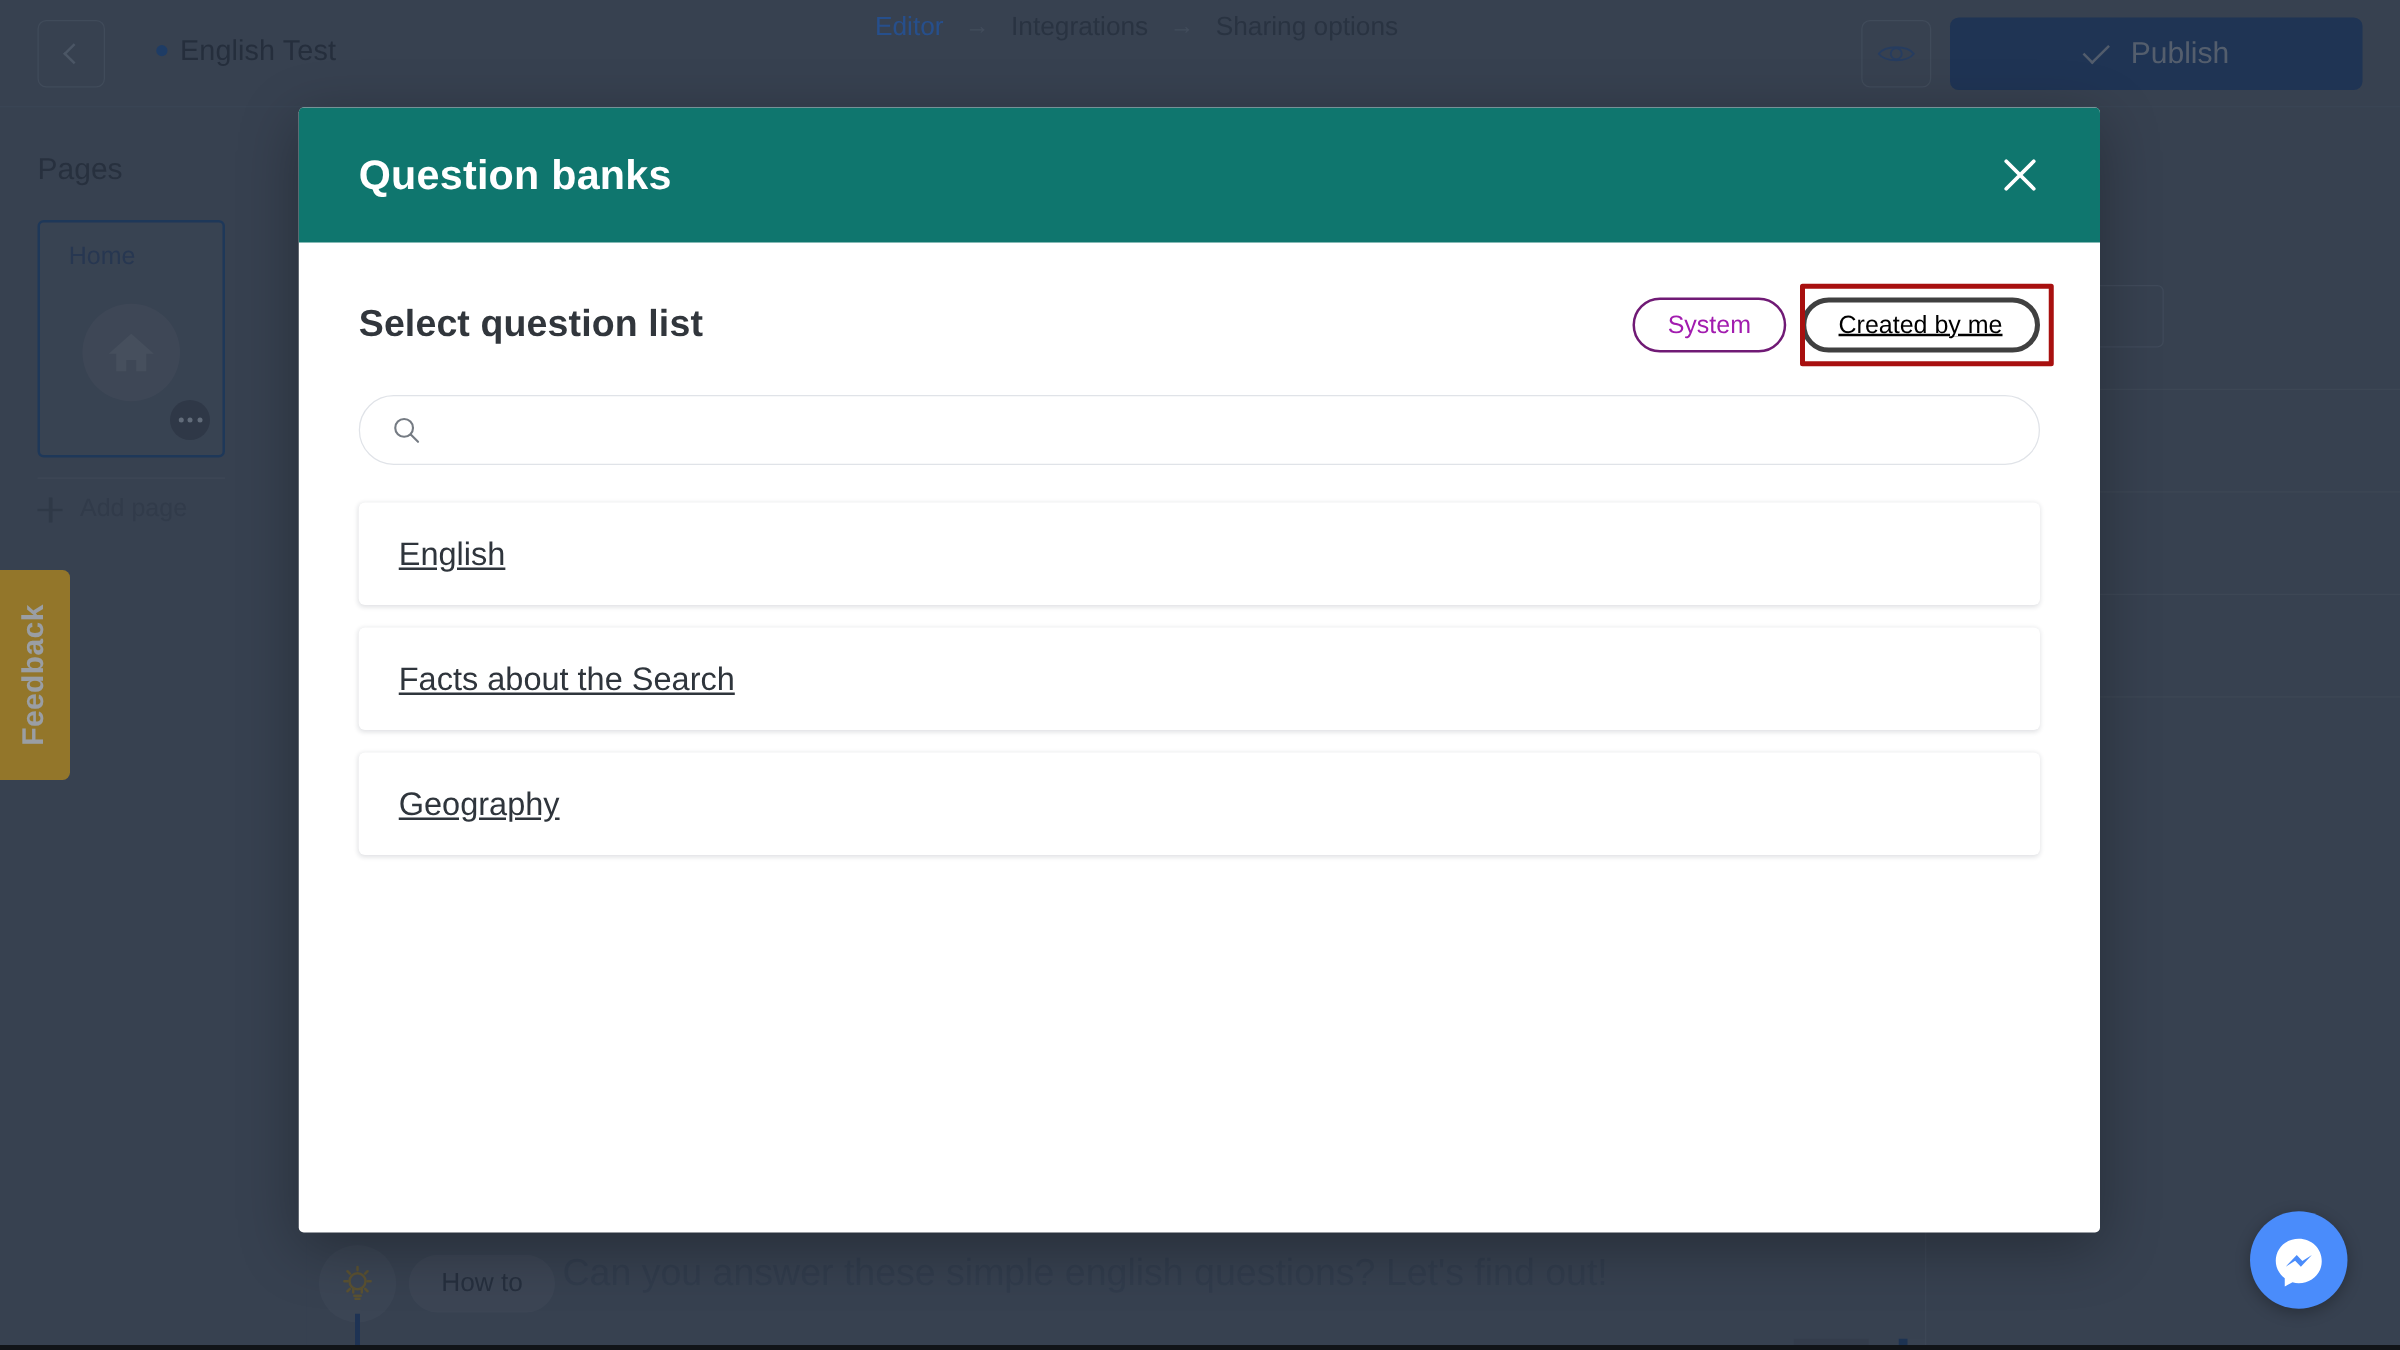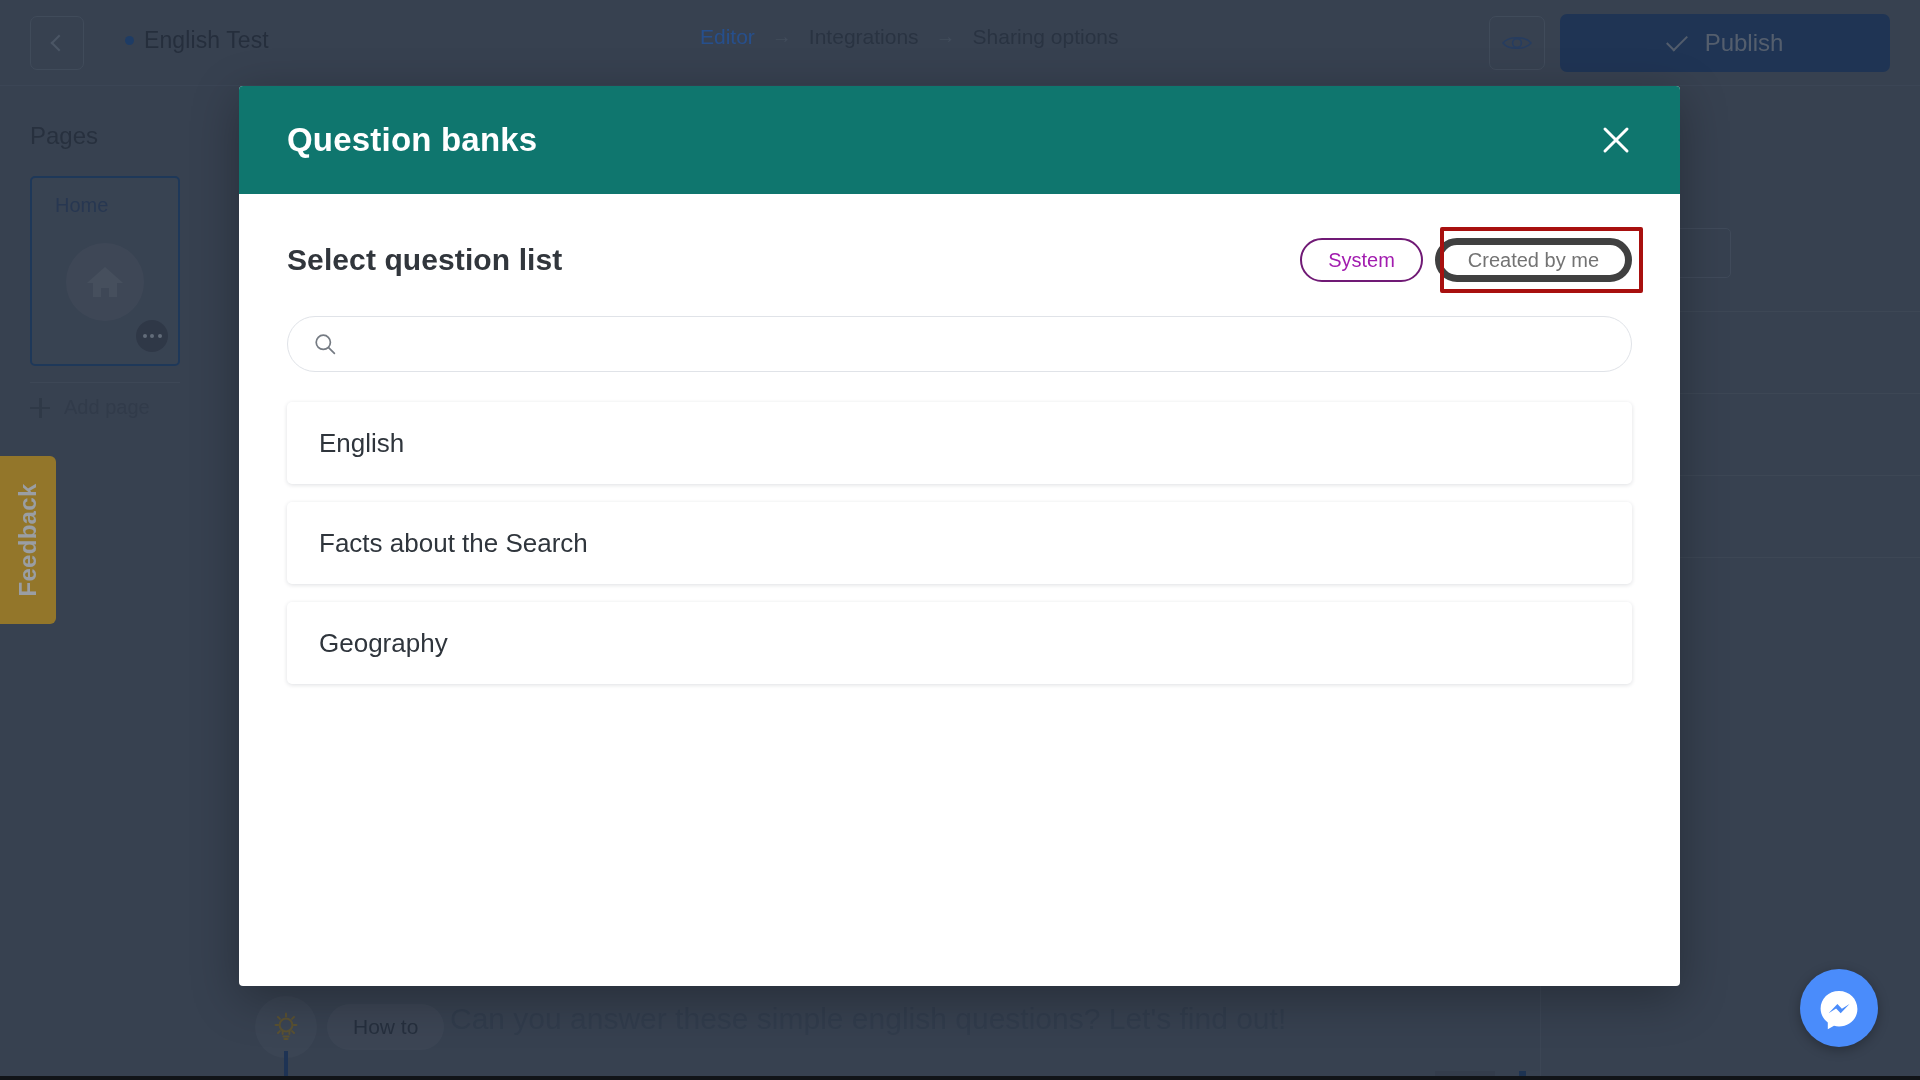--- a/index.html
+++ b/index.html
@@ -27,21 +27,21 @@
   }
   .back-chevron { width: 12px; height: 12px; border-left: 2px solid #6f7c8c; border-bottom: 2px solid #6f7c8c; transform: rotate(45deg); margin-left: 4px; }
 
   .doc-dot { position: absolute; left: 125px; top: 36px; width: 9px; height: 9px; border-radius: 50%; background: #1e4d8c; }
   .doc-title {
     position: absolute; left: 144px; top: 27px;
     font-size: 23px; color: #2b3443; letter-spacing: .1px;
   }
 
   .breadcrumb {
-    position: absolute; left: 700px; top: 25px;
+    position: absolute; left: 700px; top: 10px;
     display: flex; align-items: flex-start; gap: 17px;
     font-size: 21px;
   }
   .crumb { color: #323c4c; white-space: nowrap; }
   .crumb.active { color: #2d6fd4; }
   .crumb-arrow { color: #5f6b7b; font-size: 20px; }
 
   .eye-btn {
     position: absolute; right: 375px; top: 16px; width: 56px; height: 54px;
     border: 1px solid #5c6878; border-radius: 7px;
@@ -135,42 +135,42 @@
   .body-head { display: flex; align-items: center; justify-content: space-between; }
   .section-title { font-size: 30px; font-weight: bold; color: #31363c; letter-spacing: .1px; }
 
   .toggle-group { display: flex; align-items: center; gap: 12px; position: relative; }
   .toggle-btn {
     height: 44px; padding: 0 26px; border-radius: 22px; font-size: 20px;
     display: flex; align-items: center; justify-content: center; background: #fff;
     cursor: pointer; white-space: nowrap;
   }
   .toggle-btn.sel { border: 2px solid #701a75; color: #a21caf; }
-  .toggle-btn.unsel { border: 7px solid #404040; color: #737373; }
+  .toggle-btn.unsel { border: 4px solid #404040; color: #000000; text-decoration: underline; }
   .highlight-box {
     position: absolute; border: 4px solid #a8100f; border-radius: 2px;
     top: -11px; right: -11px; width: 203px; height: 66px; pointer-events: none;
   }
 
   .search-wrap {
     margin-top: 34px; height: 56px; border: 1px solid #e0e3e8; border-radius: 28px;
     display: flex; align-items: center; padding: 0 26px; gap: 18px;
   }
   .search-input {
     border: none; outline: none; flex: 1; font-size: 22px; color: #3c434c;
     font-family: "Liberation Sans", sans-serif; background: transparent;
   }
   .search-input::placeholder { color: #6f757d; }
 
   .bank-list { margin-top: 30px; display: flex; flex-direction: column; gap: 18px; }
   .bank-item {
     height: 82px; background: #fff; border-radius: 5px;
     box-shadow: 0 1px 4px rgba(20,30,50,.14);
     display: flex; align-items: center; padding-left: 32px;
-    font-size: 26px; color: #2f353c; cursor: pointer;
+    font-size: 26px; color: #2f353c; cursor: pointer; text-decoration: underline;
   }
 
   
   .messenger {
     position: absolute; right: 42px; bottom: 33px; width: 78px; height: 78px;
     border-radius: 50%; background: #4a8cfb;
     display: flex; align-items: center; justify-content: center;
     box-shadow: 0 3px 12px rgba(0,0,0,.28);
   }
   .strip-bottom { position: absolute; left:0; bottom: 0; width: 1920px; height: 4px; background: #111418; }

